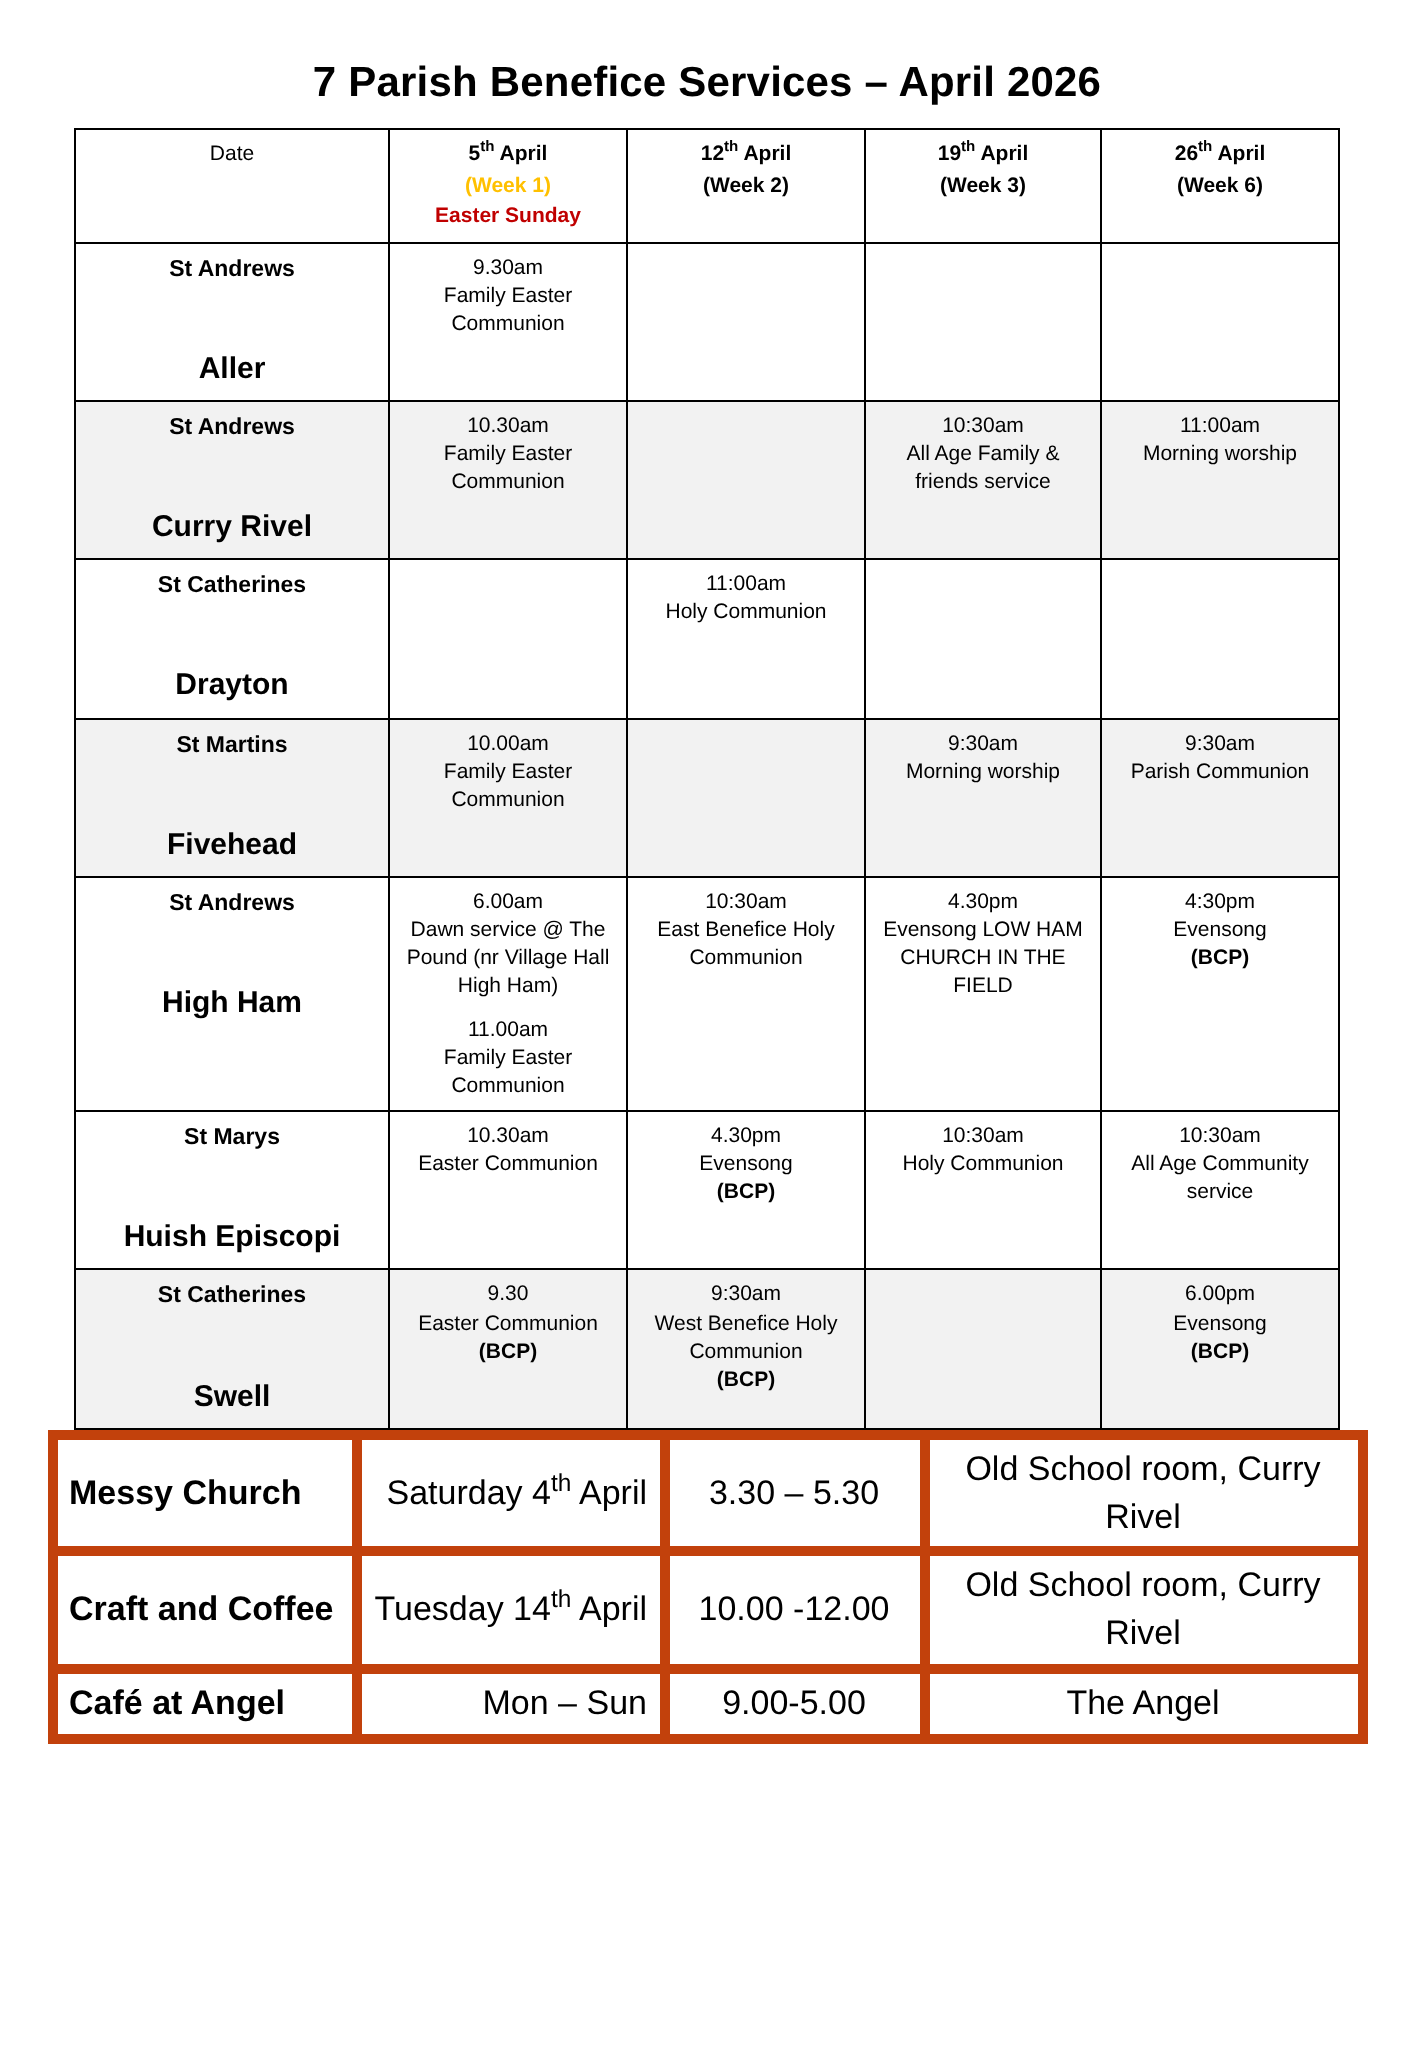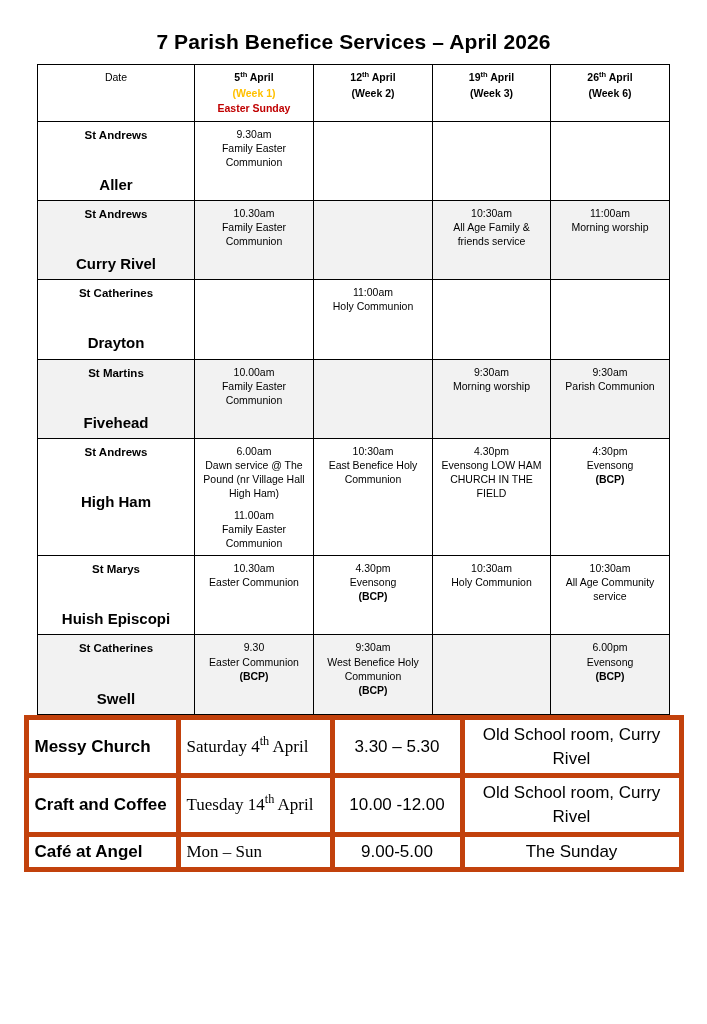--- a/index.html
+++ b/index.html
@@ -139,21 +139,21 @@
     border: 5px solid #c2410c;
     font-size: 17px;
     padding: 3px 6px;
     line-height: 1.4;
   }
   table.events col.e0 { width: 152px; }
   table.events col.e1 { width: 154px; }
   table.events col.e2 { width: 130px; }
   table.events col.e3 { width: 219px; }
   table.events .ev-name { font-weight: bold; }
-  table.events .ev-when { text-align: left; font-family: Liberation Serif, serif; }
+  table.events .ev-when { text-align: right; }
   table.events .ev-time { text-align: center; }
   table.events .ev-place { text-align: center; }
   sup { font-size: 0.72em; vertical-align: super; line-height: 0; }
 </style>
 </head>
 <body>
 
 <div class="page">
 
   <h1 class="doc-title">7 Parish Benefice Services – April 2026</h1>
@@ -333,18 +333,18 @@
         <tr>
           <td class="ev-name">Craft and Coffee</td>
           <td class="ev-when">Tuesday 14<sup>th</sup> April</td>
           <td class="ev-time">10.00 -12.00</td>
           <td class="ev-place">Old School room, Curry Rivel</td>
         </tr>
         <tr>
           <td class="ev-name">Café at Angel</td>
           <td class="ev-when">Mon – Sun</td>
           <td class="ev-time">9.00-5.00</td>
-          <td class="ev-place">The Sunday</td>
+          <td class="ev-place">The Angel</td>
         </tr>
       </tbody>
   </table>
 
 </div>
 
 </body></html>

